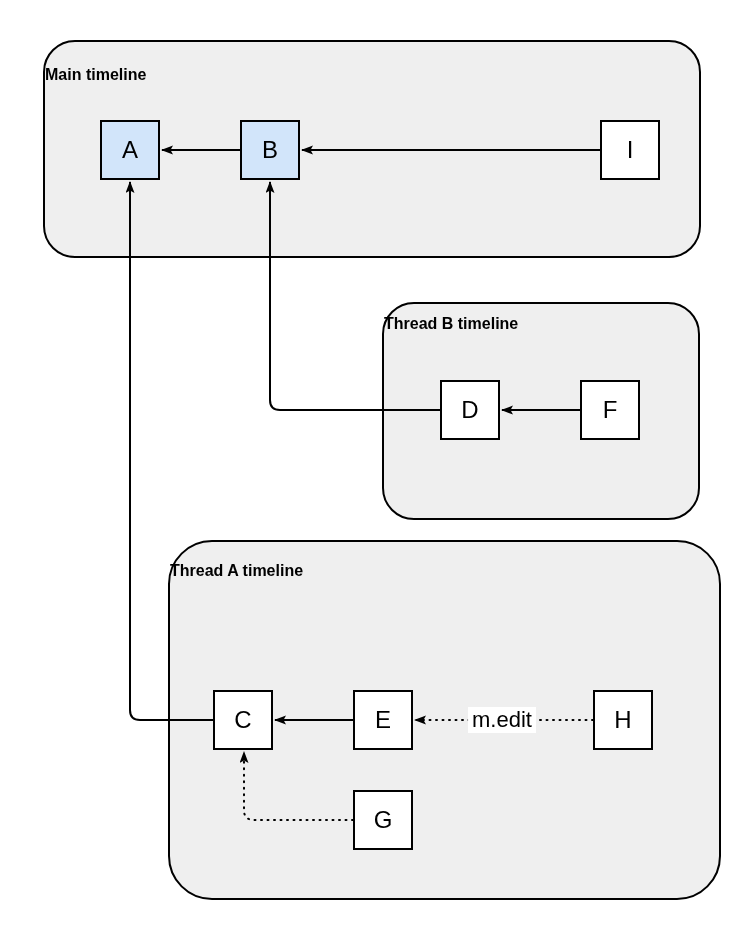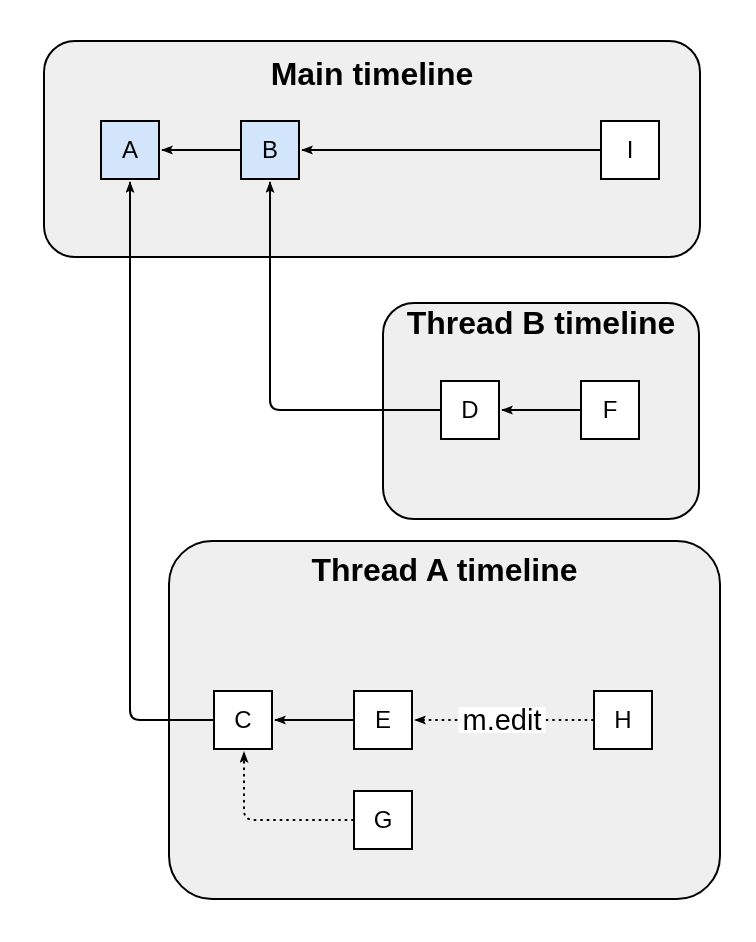--- a/index.html
+++ b/index.html
@@ -29,23 +29,22 @@
     position: absolute;
     background: var(--container-fill);
     border: 2px solid var(--container-border);
   }
   #container-main    { left: 43px;  top: 40px;  width: 658px; height: 218px; border-radius: 32px; }
   #container-threadb { left: 382px; top: 302px; width: 318px; height: 218px; border-radius: 32px; }
   #container-threada { left: 168px; top: 540px; width: 553px; height: 360px; border-radius: 44px; }
 
   .container-title {
     width: 100%;
-    text-align: center;
     font-weight: bold;
-    font-size: 32px;
+    font-size: 16px;
     line-height: 29px;
     color: var(--text);
   }
   #container-main    .container-title { padding-top: 18px; }
   #container-threadb .container-title { padding-top: 5px; }
   #container-threada .container-title { padding-top: 14px; }
 
   svg.edges {
     position: absolute;
     left: 0; top: 0;
@@ -84,21 +83,21 @@
   #node-f { left: 580px; top: 380px; }
   #node-c { left: 213px; top: 690px; }
   #node-e { left: 353px; top: 690px; }
   #node-h { left: 593px; top: 690px; }
   #node-g { left: 353px; top: 790px; }
 
   .edge-label {
     position: absolute;
     transform: translate(-50%, -50%);
     background: var(--label-bg);
-    font-size: 29px;
+    font-size: 22px;
     line-height: 26px;
     padding: 0 4px;
     white-space: nowrap;
     color: var(--text);
   }
   #edge-label-medit     { left: 502px; top: 720px; }
   #edge-label-mreaction { left: 275px; top: 850px; }
 </style>
 </head>
 <body>

